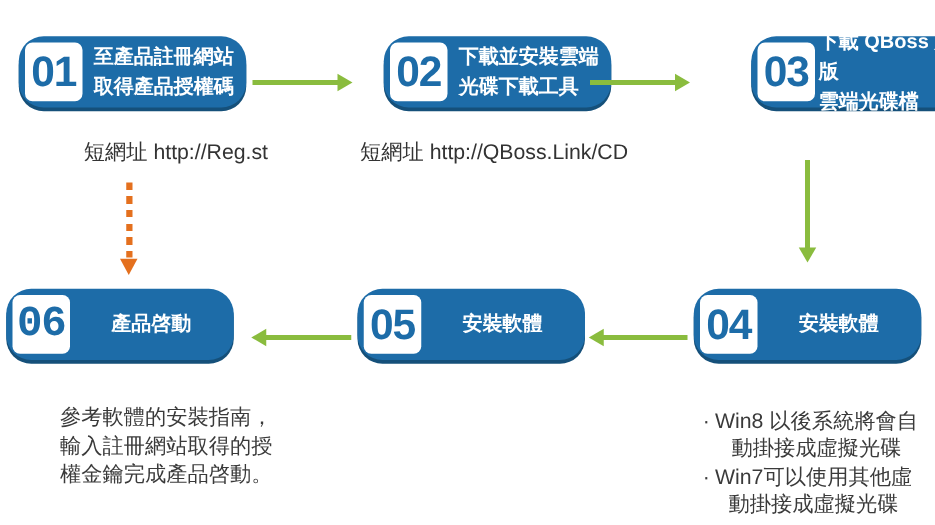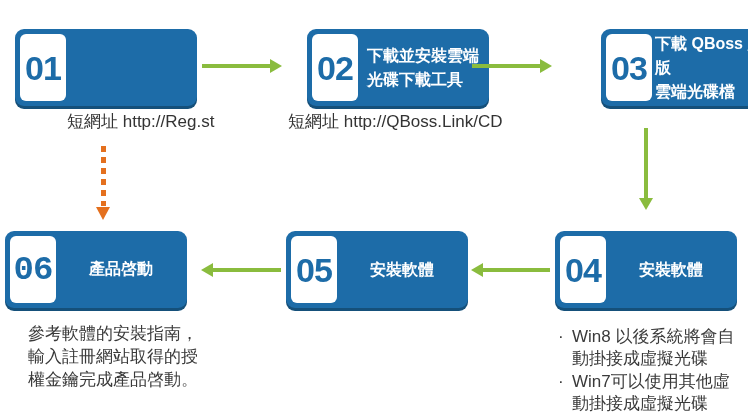--- a/index.html
+++ b/index.html
@@ -3,22 +3,22 @@
 <meta charset="utf-8">
 <style>
   html,body{margin:0;padding:0;}
   body{
     width:748px;height:420px;position:relative;background:#ffffff;overflow:hidden;
     font-family:"Liberation Sans","DejaVu Sans",sans-serif;
   }
   .stage{position:absolute;inset:0;}
   
   .step-box{
-    position:absolute;width:182px;height:77px;
-    background:#1d6ca8;border-radius:9px;
+    position:absolute;width:182px;height:57px;
+    background:#1d6ca8;border-radius:20px;
     box-shadow:0 3px 0 #15507a;
   }
   .num-panel{
     position:absolute;left:5px;top:5px;bottom:5px;width:46px;
     background:#ffffff;border-radius:6px;
     display:flex;align-items:center;justify-content:center;
   }
   .num{
     font-size:34px;font-weight:700;color:#1d6ca8;letter-spacing:-1px;line-height:1;
   }
@@ -26,21 +26,21 @@
     position:absolute;left:54px;right:4px;top:0;bottom:0;
     display:flex;align-items:center;justify-content:center;
     color:#ffffff;font-size:16px;font-weight:700;line-height:24px;
     white-space:pre-line;text-align:left;
   }
   
   .caption{
     position:absolute;font-size:17px;color:#333333;white-space:pre;
   }
   .note{
-    position:absolute;font-size:17px;color:#3a3a3a;line-height:23px;white-space:pre-line;
+    position:absolute;font-size:17px;color:#3a3a3a;line-height:23px;white-space:pre-line;text-align:center;
   }
   .note-item{display:flex;line-height:22px;margin-bottom:1px;}
   .note-item .bullet{width:14px;flex:0 0 14px;color:#3a3a3a;}
   .note-item .nt{white-space:pre-line;}
   
   .arrow{position:absolute;}
   .arrow .line-h{position:absolute;top:5px;height:4px;background:#8abc3e;}
   .arrow.right .line-h{left:0;right:11px;}
   .arrow.left  .line-h{left:11px;right:0;}
   .arrow .head-right{
@@ -71,20 +71,22 @@
 </style>
 </head>
 <body>
 
 <div class="stage">
 
   <div class="step-box" style="left:15px;top:29px;">
     <div class="num-panel">
       <span class="num">01</span>
     </div>
+    <div class="title">至產品註冊網站
+取得產品授權碼</div>
   </div>
 
   <div class="step-box" style="left:286px;top:29px;margin-left:21px;">
     <div class="num-panel">
       <span class="num">02</span>
     </div>
     <div class="title">下載並安裝雲端
 光碟下載工具</div>
   </div>
 

